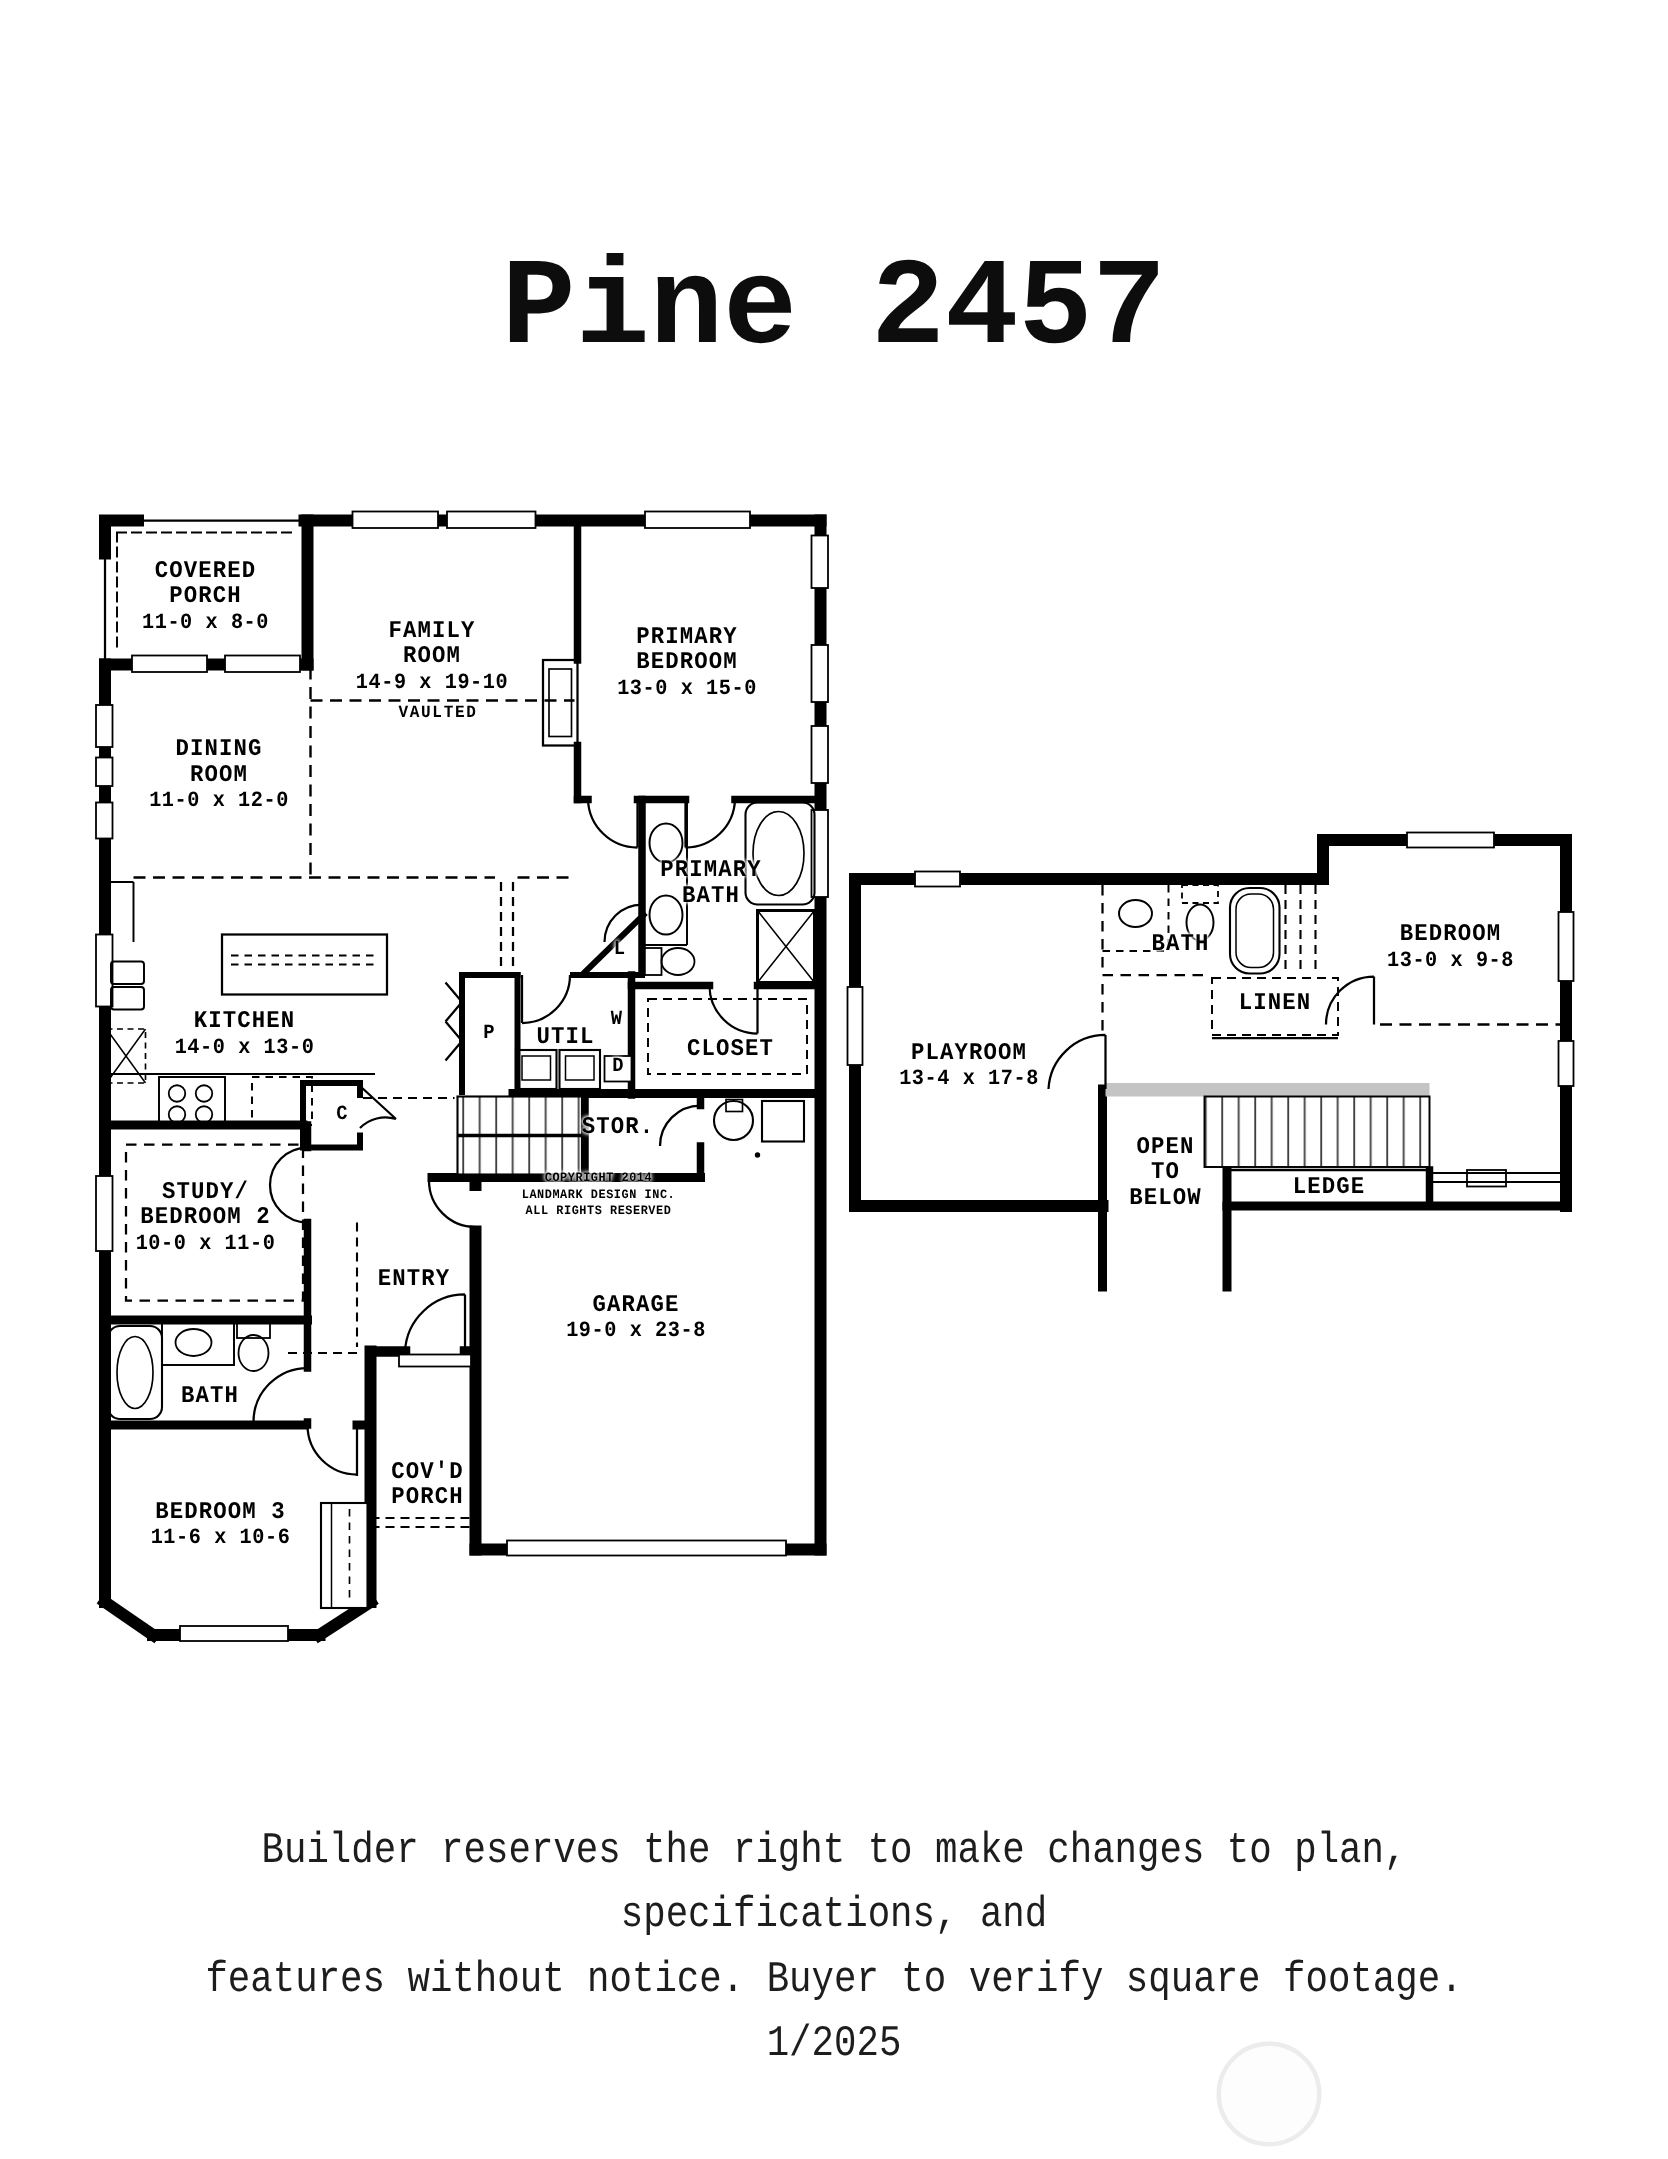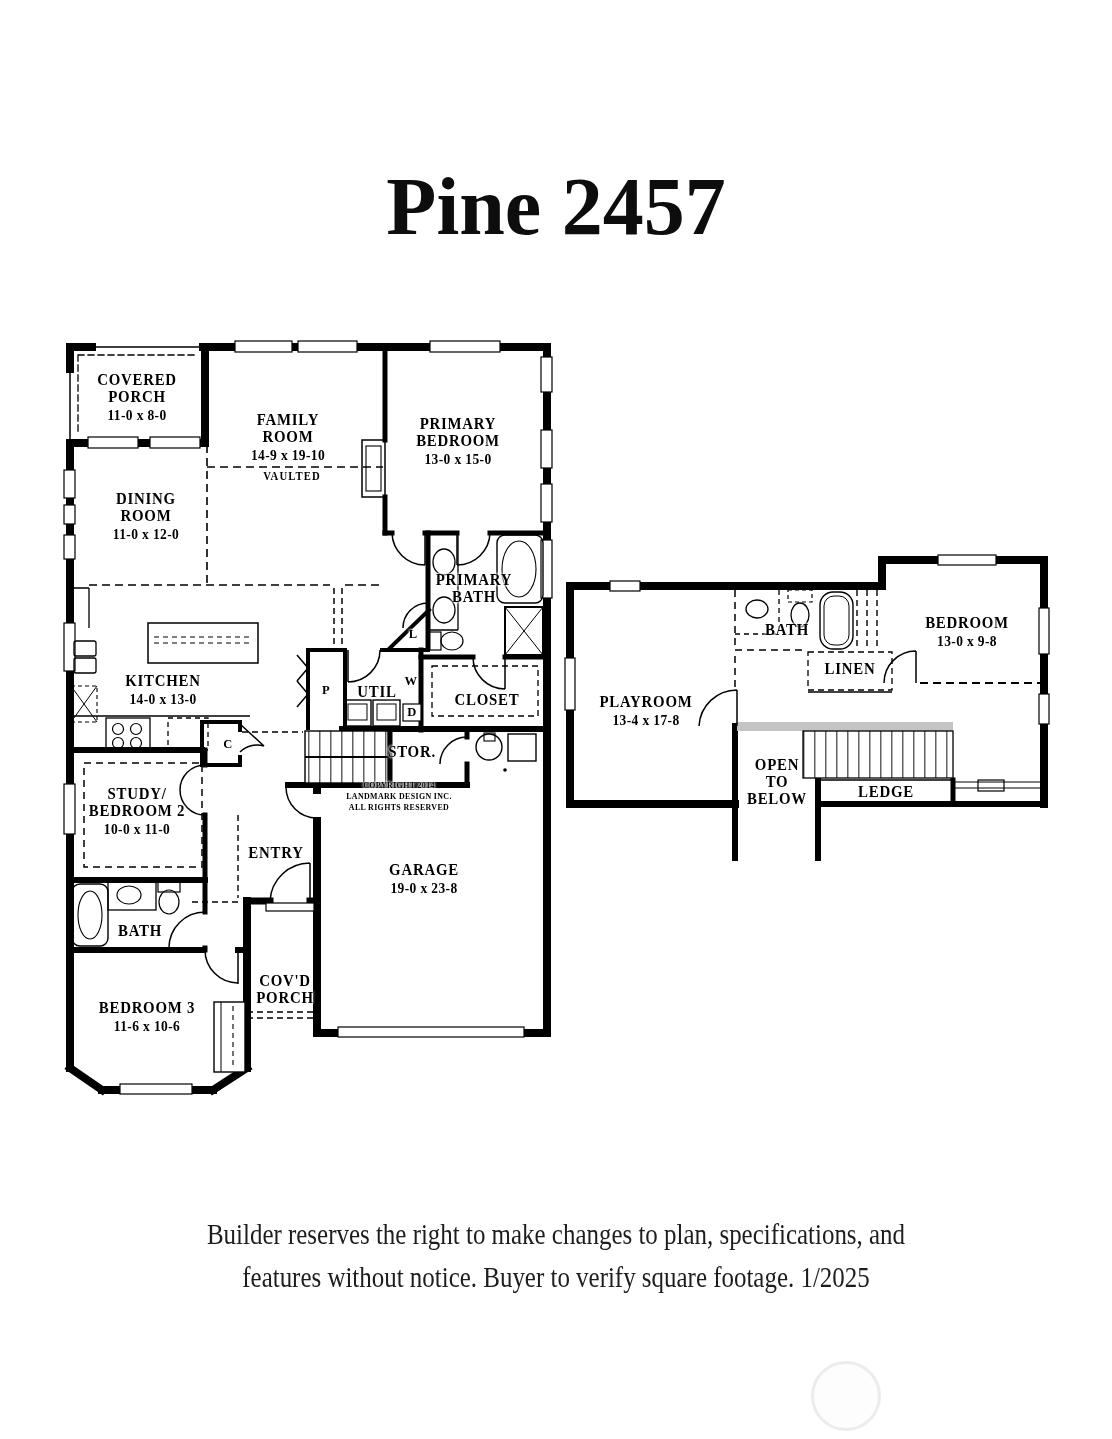--- a/index.html
+++ b/index.html
@@ -1,17 +1,17 @@
 <!DOCTYPE html>
 <html><head>
 <meta charset="utf-8">
 <style>
   html,body{margin:0;padding:0;background:#ffffff;}
   .page{position:relative;width:1112px;height:1439px;background:#fff;overflow:hidden;
-        font-family:Liberation Serif, serif;}
+        font-family:Liberation Mono, monospace;}
   .title{position:absolute;top:160px;left:0;width:1112px;text-align:center;
          font-size:82px;font-weight:600;letter-spacing:0;color:#0d0d0d;margin:0;}
   svg{position:absolute;left:0;top:0;}
   .lbl{position:absolute;transform:translate(-50%,-50%) scaleX(.93);text-align:center;color:#000;
        text-shadow:0 0 2px #fff,0 0 3px #fff,0 0 4px #fff;line-height:1.06;}
   .lbl .nm{display:block;white-space:pre-line;font-weight:bold;font-size:16px;letter-spacing:.8px;}
   .lbl .dm{display:block;white-space:pre-line;font-weight:bold;font-size:14.5px;letter-spacing:.4px;margin-top:2px;}
   .lbl.small .nm{font-size:13.5px;letter-spacing:.3px;}
   .lbl.note .nm{font-size:11.5px;letter-spacing:1.2px;}
   .lbl.tiny .nm{font-size:8.5px;letter-spacing:.4px;line-height:1.3;}

